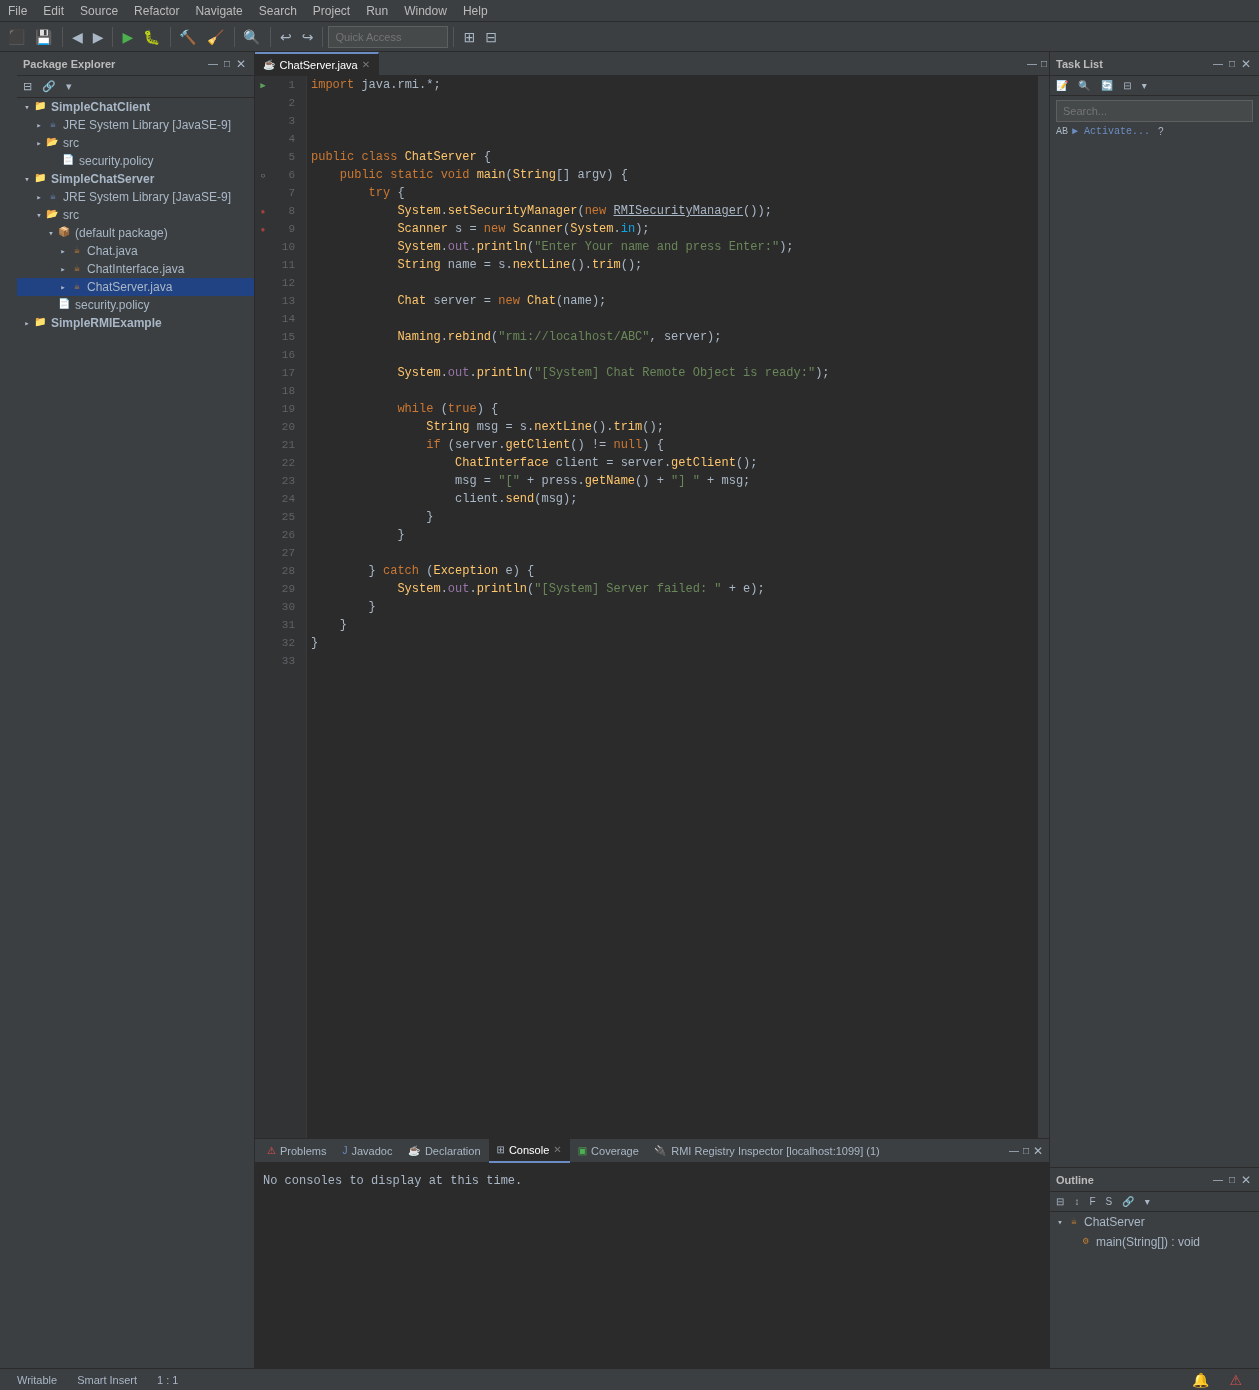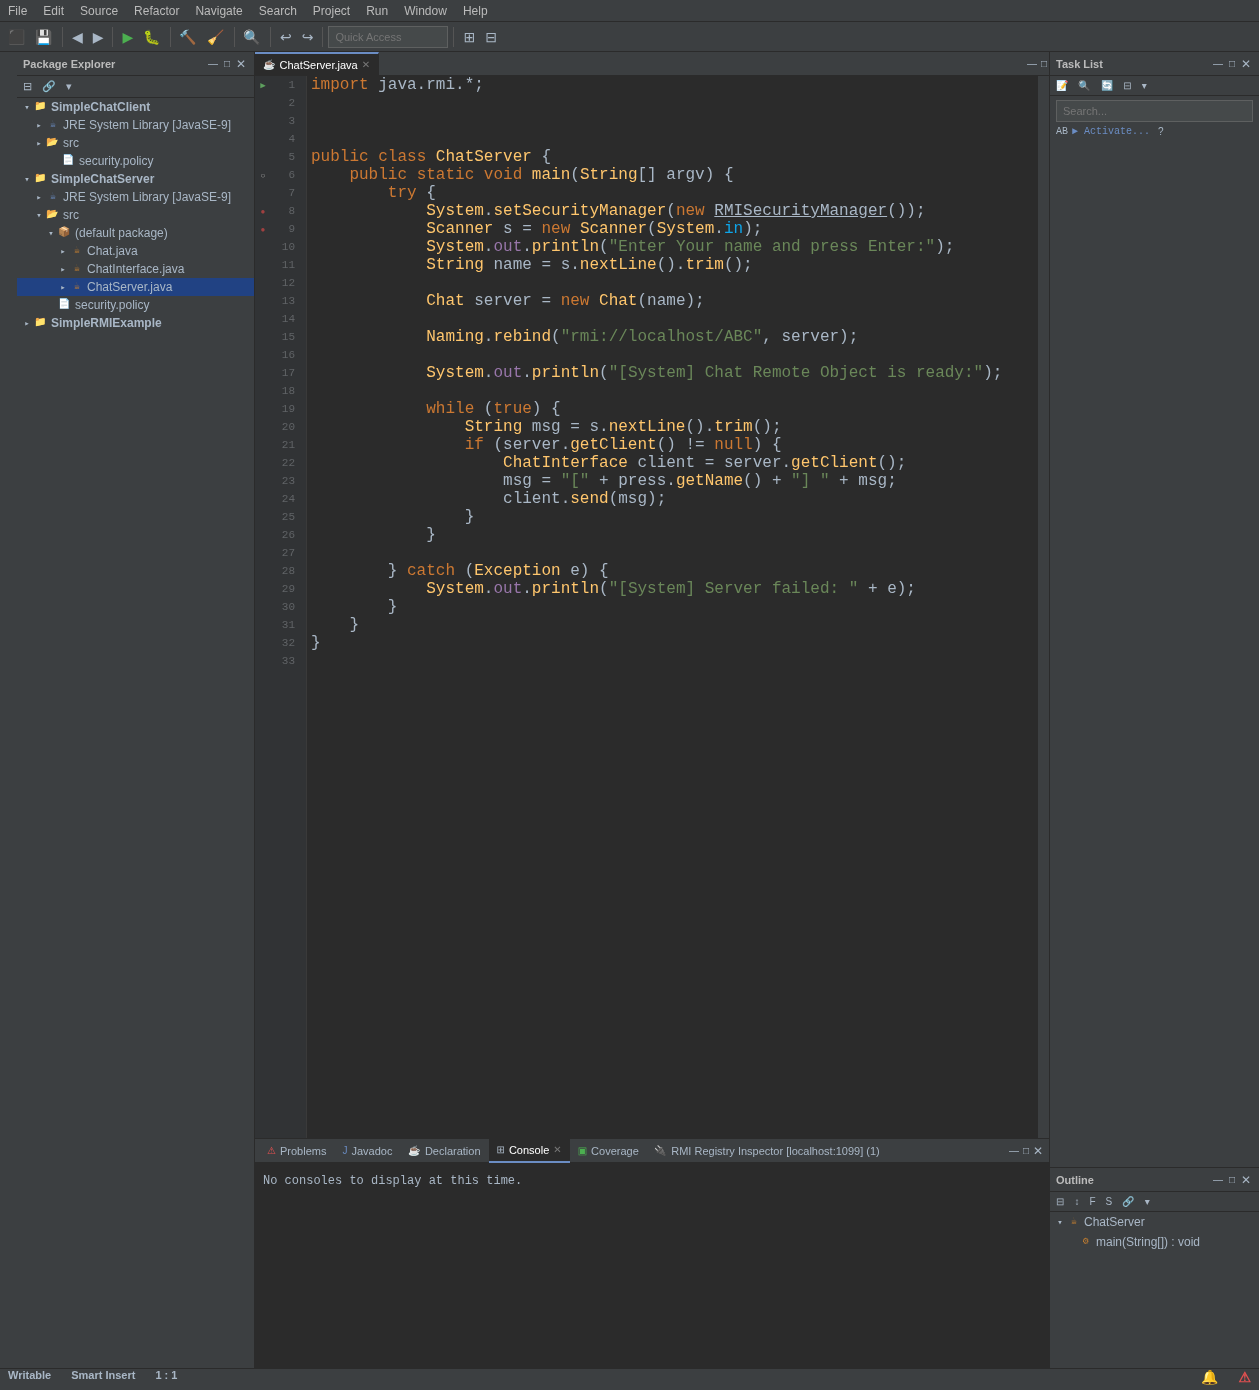--- a/index.html
+++ b/index.html
@@ -41,21 +41,21 @@
 
     
     .editor-tabs { background: #3c3f41; border-bottom: 1px solid #2b2b2b; display: flex; align-items: center; height: 24px; }
     .editor-tab { display: flex; align-items: center; padding: 0 8px; height: 24px; border-right: 1px solid #2b2b2b; cursor: pointer; font-size: 11px; font-family: Arial, sans-serif; color: #a9b7c6; gap: 4px; background: #3c3f41; }
     .editor-tab.active { background: #2b2b2b; color: #ffffff; border-top: 2px solid #6b8dc4; }
     .tab-close { font-size: 10px; color: #777; cursor: pointer; }
 
     
     .code-editor { flex: 1; background: #2b2b2b; display: flex; overflow: hidden; }
     .code-content { flex: 1; overflow: auto; padding: 0 4px; }
-    .code-line { height: 18px; display: flex; align-items: center; white-space: pre; font-size: 16px; line-height: 18px; }
+    .code-line { height: 18px; display: flex; align-items: center; white-space: pre; font-size: 12px; line-height: 18px; }
 
     
     .kw { color: #cc7832; }
     .str { color: #6a8759; }
     .cls { color: #ffc66d; }
     .fn { color: #ffc66d; }
     .plain { color: #a9b7c6; }
 
     
     .right-panel { width: 210px; min-width: 210px; background: #3c3f41; border-left: 1px solid #2b2b2b; display: flex; flex-direction: column; }
@@ -67,21 +67,21 @@
     .quick-access-input { background: #45494a; border: 1px solid #5e6060; color: #a9b7c6; width: 100%; padding: 2px 6px; font-size: 11px; height: 22px; }
 
     
     .bottom-panel { height: 220px; min-height: 220px; border-top: 1px solid #2b2b2b; display: flex; flex-direction: column; }
     .bottom-tabs { background: #3c3f41; border-bottom: 1px solid #2b2b2b; display: flex; align-items: center; height: 24px; padding: 0 4px; }
     .bottom-tab { display: flex; align-items: center; padding: 0 8px; height: 24px; cursor: pointer; font-size: 11px; font-family: Arial, sans-serif; color: #a9b7c6; gap: 4px; }
     .bottom-tab.active { color: #ffffff; border-bottom: 2px solid #6b8dc4; background: #2b2b2b; }
     .bottom-content { flex: 1; background: #2b2b2b; padding: 11px 8px; color: #a9b7c6; font-size: 12px; }
 
     
-    .status-bar { background: #3c3f41; border-top: 1px solid #2b2b2b; height: 22px; display: flex; align-items: flex-start; padding: 0 8px; gap: 20px; font-size: 11px; font-family: Arial, sans-serif; color: #a9b7c6; position: absolute; bottom: 0; left: 0; right: 0; font-weight: bold; }
+    .status-bar { background: #3c3f41; border-top: 1px solid #2b2b2b; height: 22px; display: flex; align-items: center; padding: 0 17px; gap: 20px; font-size: 11px; font-family: Arial, sans-serif; color: #a9b7c6; position: absolute; bottom: 0; left: 0; right: 0; }
 
     
     .outline-item { display: flex; align-items: center; padding: 2px 4px; cursor: pointer; }
 
     
     ::-webkit-scrollbar { width: 8px; height: 8px; }
     ::-webkit-scrollbar-track { background: #3c3f41; }
     ::-webkit-scrollbar-thumb { background: #555; border-radius: 2px; }
     .line-gutter { display: flex; align-items: center; height: 18px; }
     .gutter-num { color: #606366; font-size: 11px; width: 28px; text-align: right; padding-right: 4px; }

